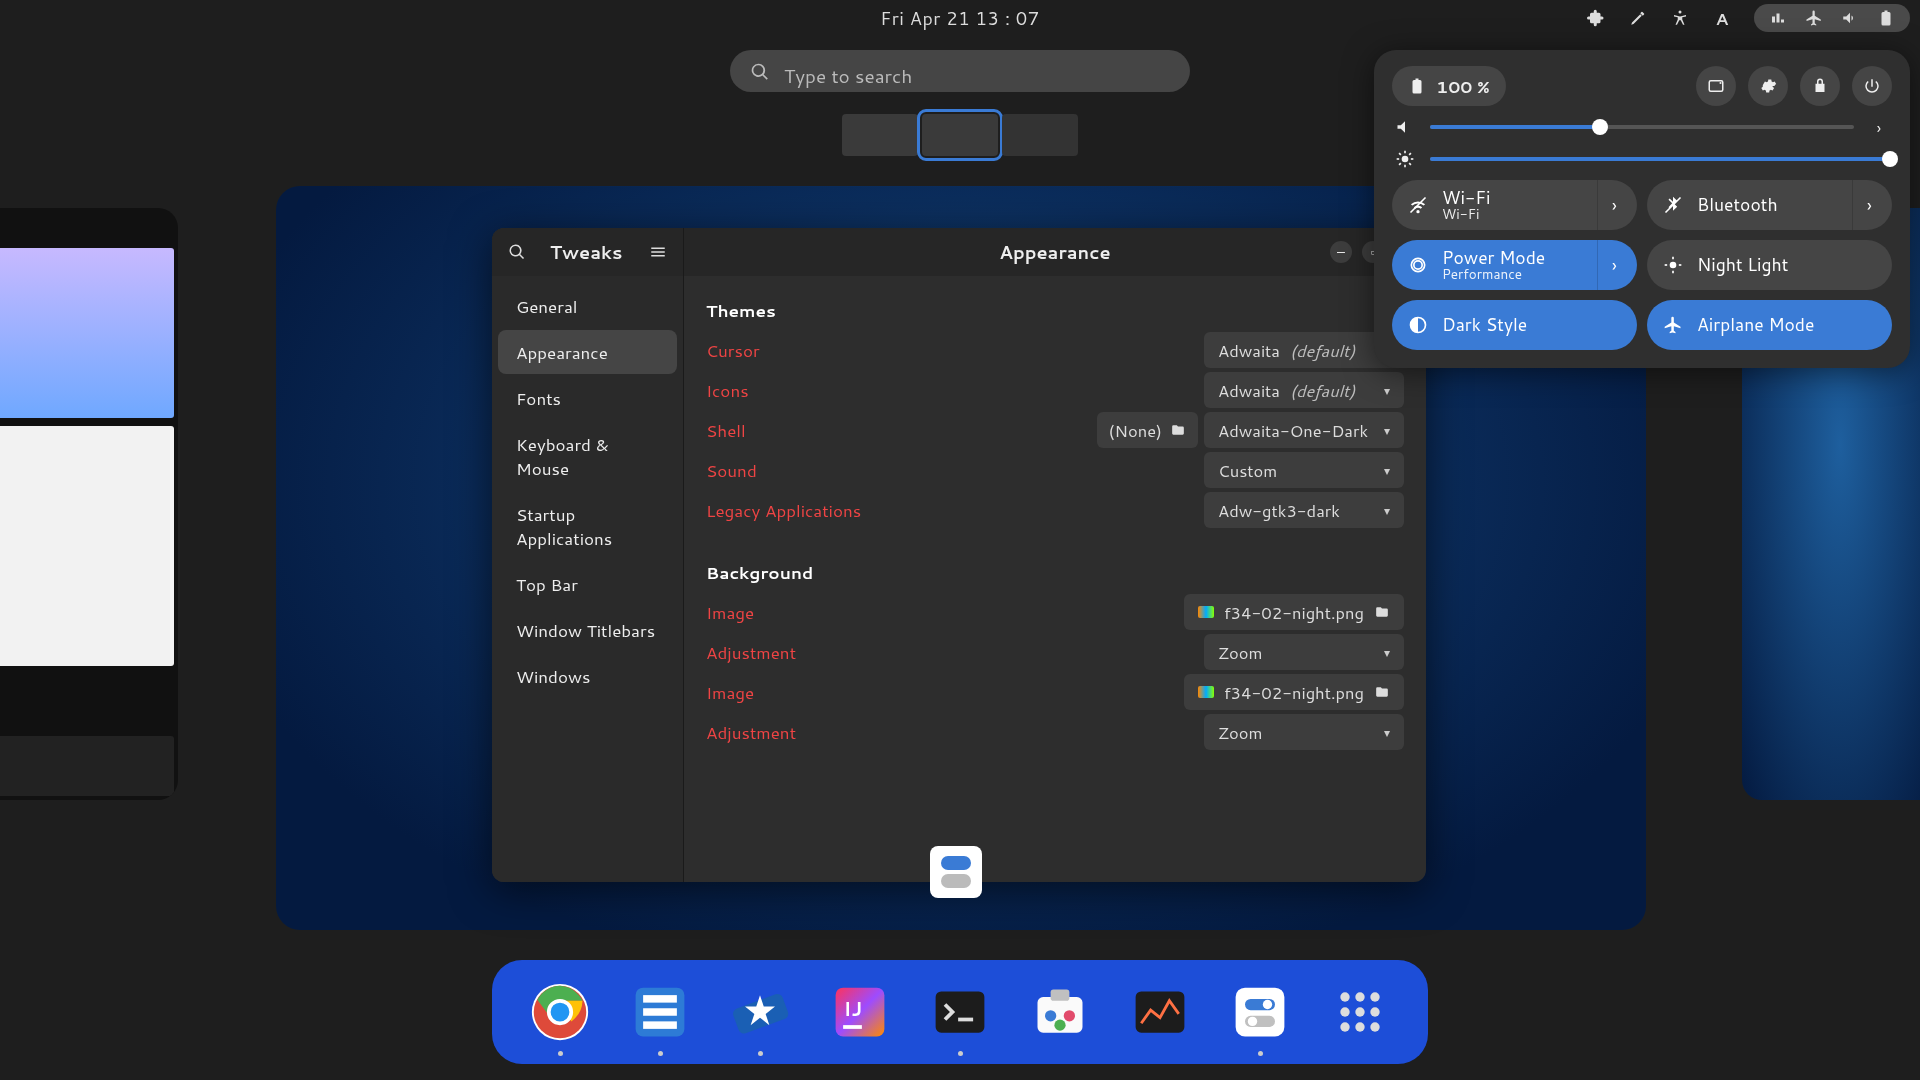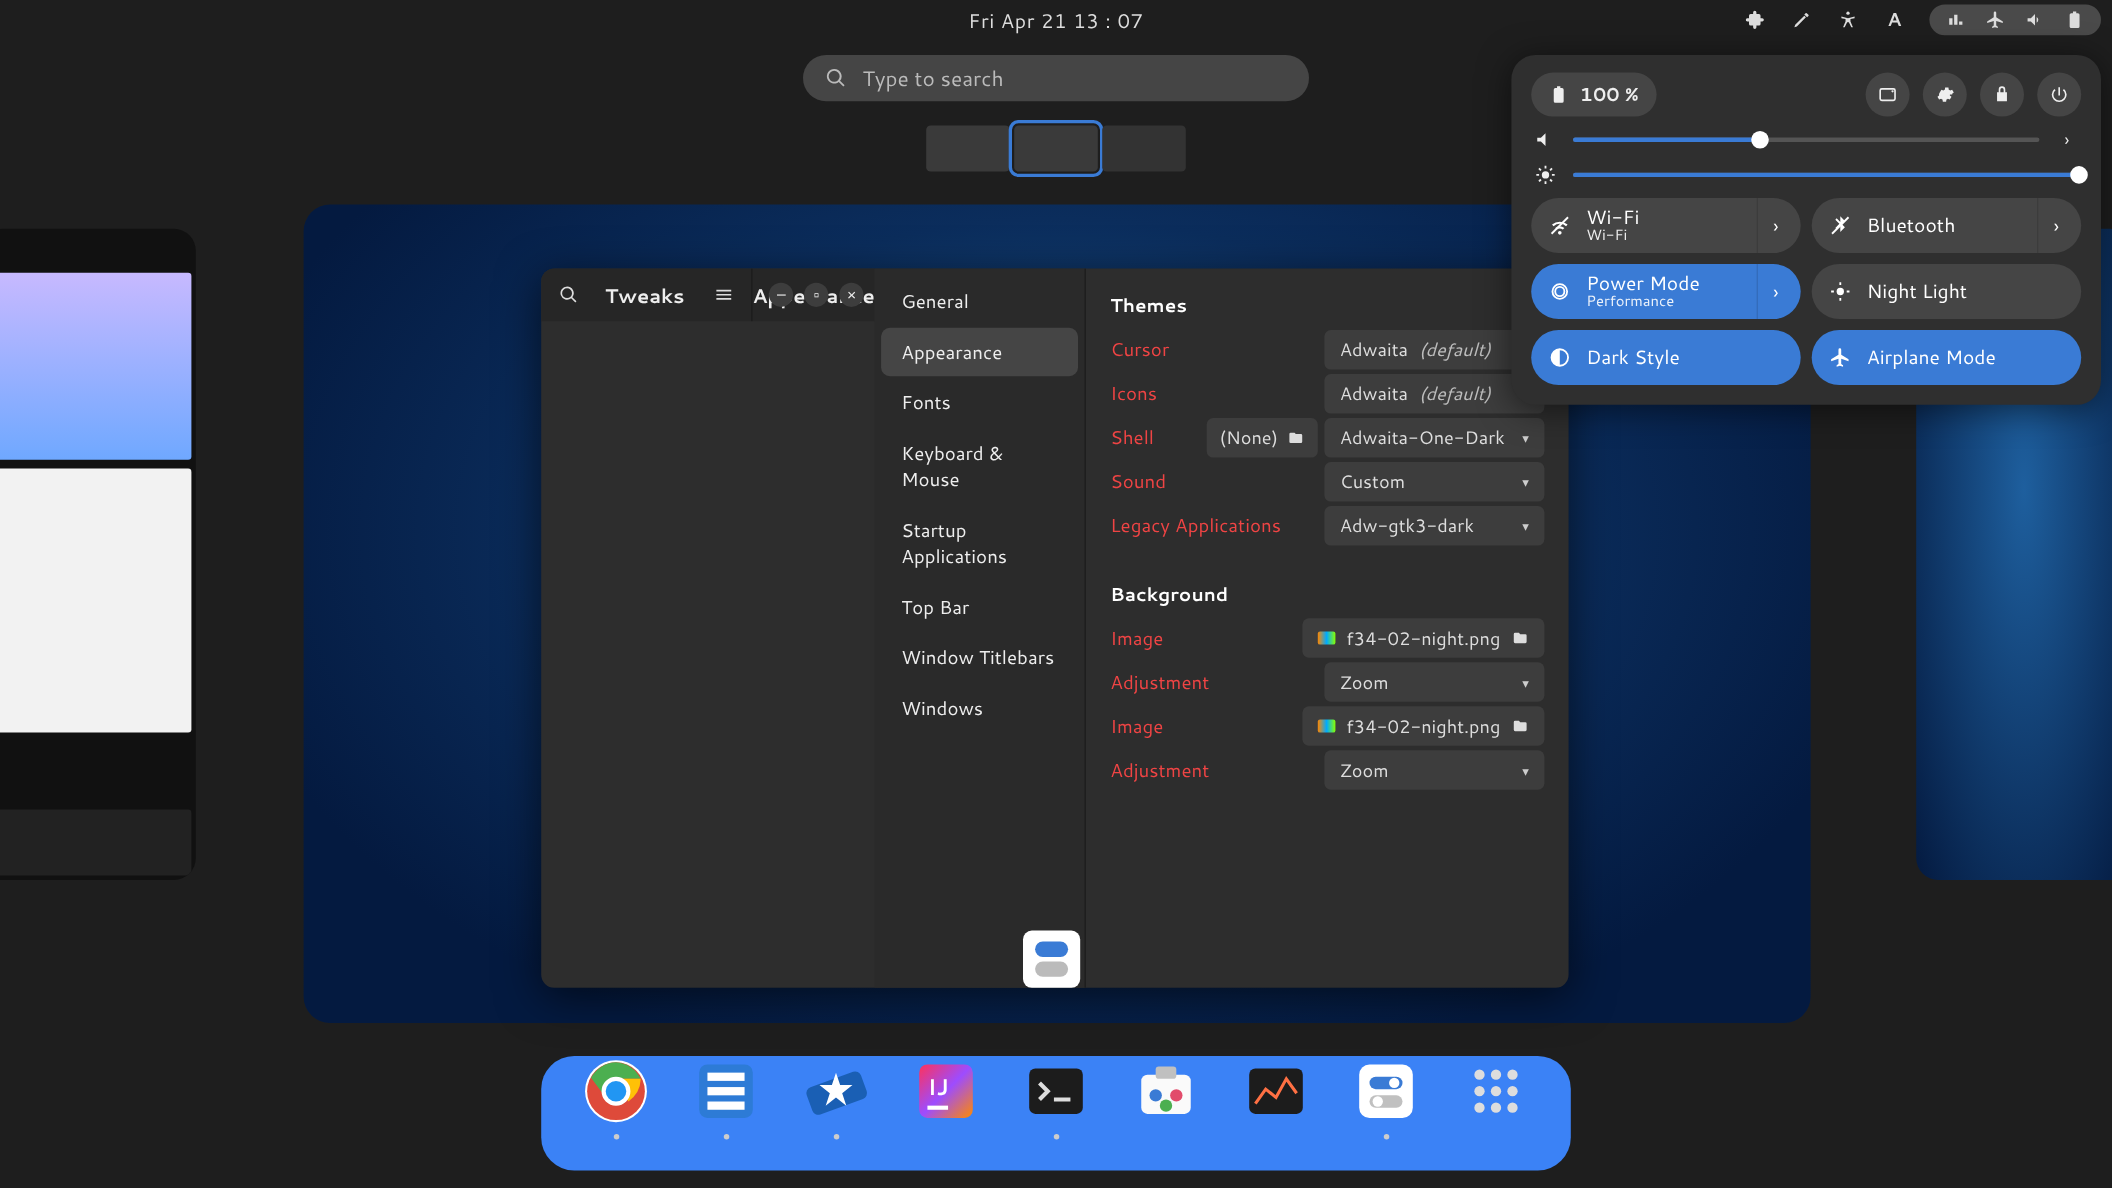--- a/index.html
+++ b/index.html
@@ -10,37 +10,37 @@
 .topbar-left { display: flex; gap: 26px; align-items: center; }
 .topbar-left .item { padding: 4px 12px; cursor: pointer; }
 .topbar-left .item.active { background: #4a4a4a; border-radius: 18px; }
 .topbar-center { position: absolute; left: 50%; transform: translateX(-50%); font-weight: 500; letter-spacing: .5px; }
 .topbar-right { margin-left: auto; display: flex; gap: 22px; align-items: center; }
 .tray-group { background: #4a4a4a; border-radius: 18px; padding: 4px 14px; display: flex; gap: 16px; align-items: center; }
 .tray-icon { width: 20px; height: 20px; fill: #ddd; cursor: pointer; display: flex; align-items:center; justify-content:center;}
 .tray-icon svg { width: 18px; height: 18px; }
 
 
-.overview-search { position: absolute; top: 50px; left: 50%; transform: translateX(-50%); width: 460px; height: 42px; background: #454545; border-radius: 22px; display: flex; align-items: center; padding: 12px 20px; gap: 14px; color: #bbb; font-size: 19px; }
+.overview-search { position: absolute; top: 50px; left: 50%; transform: translateX(-50%); width: 460px; height: 42px; background: #454545; border-radius: 22px; display: flex; padding: 12px 20px; gap: 14px; color: #bbb; font-size: 19px; }
 .ws-strip { position: absolute; top: 114px; left: 50%; transform: translateX(-50%); display: flex; gap: 4px; }
 .ws-thumb { width: 76px; height: 42px; background: #3a3a3a; border-radius: 4px; }
 .ws-thumb.active { outline: 3px solid #3a7bd5; outline-offset: 2px; }
 .ws-thumb.empty { background: #333; }
 
 
 .preview { position: absolute; border-radius: 24px; background: radial-gradient(ellipse at 50% 40%, #1e5f9e 0%, #0b2d5c 45%, #041a40 80%); overflow: hidden; }
 .preview.main { left: 276px; top: 186px; width: 1370px; height: 744px; }
 .preview.left { left: -18px; top: 208px; width: 196px; height: 592px; background: #111; border-radius: 20px; }
 .preview.right { right: -18px; top: 208px; width: 196px; height: 592px; background: radial-gradient(ellipse at 50% 40%, #1e5f9e, #041a40); border-radius: 20px; }
 
 
 .preview.left .mini { position: absolute; background:#fff; border-radius:3px; }
 
 
-.tweaks-win { position: absolute; left: 492px; top: 244px; width: 934px; height: 654px; background: #2d2d2d; border-radius: 12px; box-shadow: 0 8px 40px rgba(0,0,0,.6); display: flex; flex-direction: row; overflow: hidden; }
+.tweaks-win { position: absolute; left: 492px; top: 228px; width: 934px; height: 654px; background: #2d2d2d; border-radius: 12px; box-shadow: 0 8px 40px rgba(0,0,0,.6); display: flex; flex-direction: column; overflow: hidden; }
 .tweaks-header { height: 48px; background: #262626; display: flex; align-items: center; position: relative; }
 .th-left { width: 192px; display: flex; align-items: center; gap: 14px; padding: 0 14px; border-right: 1px solid #1a1a1a; height: 100%; }
 .th-left .ti { width: 22px; height: 22px; display:flex; align-items:center; justify-content:center; cursor:pointer; }
 .th-title-left { font-size: 18px; font-weight: 600; margin-left: 8px; }
 .th-center { flex: 1; text-align: center; font-size: 18px; font-weight: 600; }
 .th-right { position: absolute; right: 10px; display: flex; gap: 10px; }
 .win-btn { width: 22px; height: 22px; border-radius: 50%; background: #3d3d3d; display:flex; align-items:center; justify-content:center; cursor:pointer; font-size:14px; }
 .tweaks-body { flex: 1; display: flex; }
 .tw-sidebar { width: 192px; background: #2a2a2a; border-right: 1px solid #1a1a1a; padding-top: 6px; }
 .tw-sidebar .sbi { padding: 10px 18px; font-size: 17px; cursor: pointer; border-radius: 8px; margin: 2px 6px; }
@@ -76,21 +76,21 @@
 .qs-grid { display: grid; grid-template-columns: 1fr 1fr; gap: 10px; margin-top: 10px; }
 .qpill { height: 50px; border-radius: 25px; display:flex; align-items:center; padding: 0 6px 0 6px; gap: 4px; cursor:pointer; font-size: 17.5px; font-weight: 500; }
 .qpill .ic { width: 40px; height: 40px; border-radius: 50%; display:flex; align-items:center; justify-content:center; }
 .qpill .texts { display:flex; flex-direction:column; line-height:1.1; }
 .qpill .sub { font-size:13.5px; font-weight:400; opacity:.9; }
 .qpill .chev { margin-left:auto; width:34px; height:50px; display:flex; align-items:center; justify-content:center; border-left: 1px solid rgba(0,0,0,.15); }
 .qpill.off { background:#454545; color:#fff; }
 .qpill.on  { background:#3a7bd5; color:#fff; }
 
 
-.dock { position: absolute; bottom: 16px; left: 50%; transform: translateX(-50%); height: 104px; background: #3b82f6; border-radius: 30px; display:flex; align-items:flex-start; gap: 36px; padding: 0 36px; }
+.dock { position: absolute; bottom: 16px; left: 50%; transform: translateX(-50%); height: 104px; background: #1d4ed8; border-radius: 30px; display:flex; align-items:center; gap: 36px; padding: 0 36px; }
 .dock-item { width: 64px; height: 64px; border-radius: 14px; position:relative; display:flex; align-items:center; justify-content:center; }
 .dock-item .dot { position:absolute; bottom:-12px; width:5px; height:5px; background:#ccc; border-radius:50%; }
 
 svg { pointer-events:none; }
 </style>
 </head>
 <body>
 
 <div class="topbar">
   <div class="topbar-center">Fri Apr 21  13 : 07</div>

